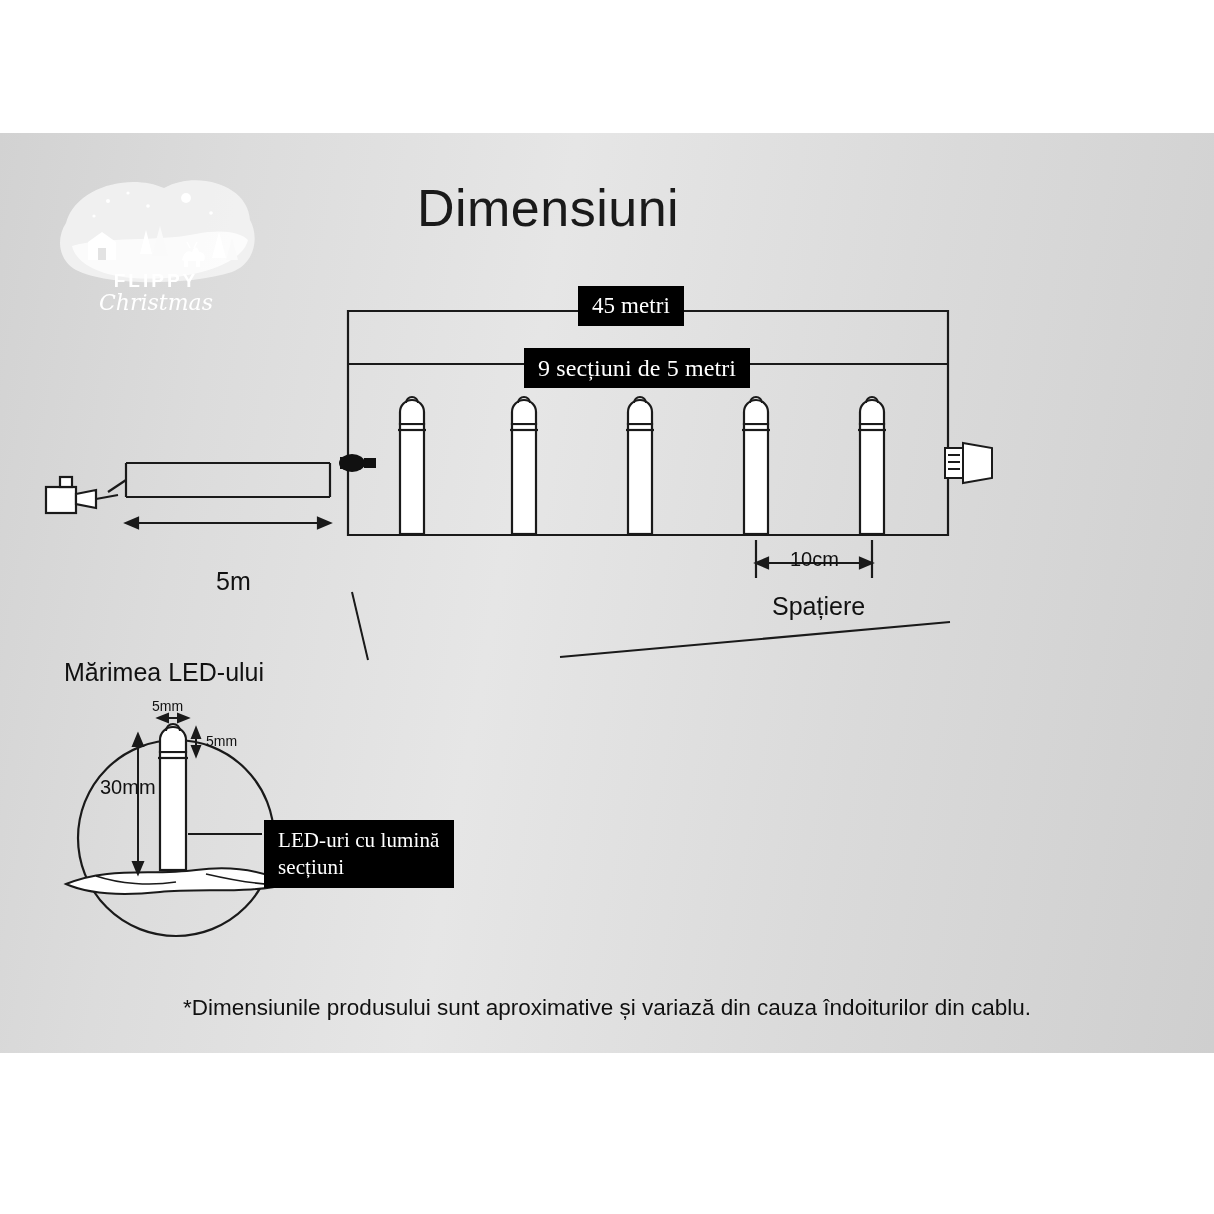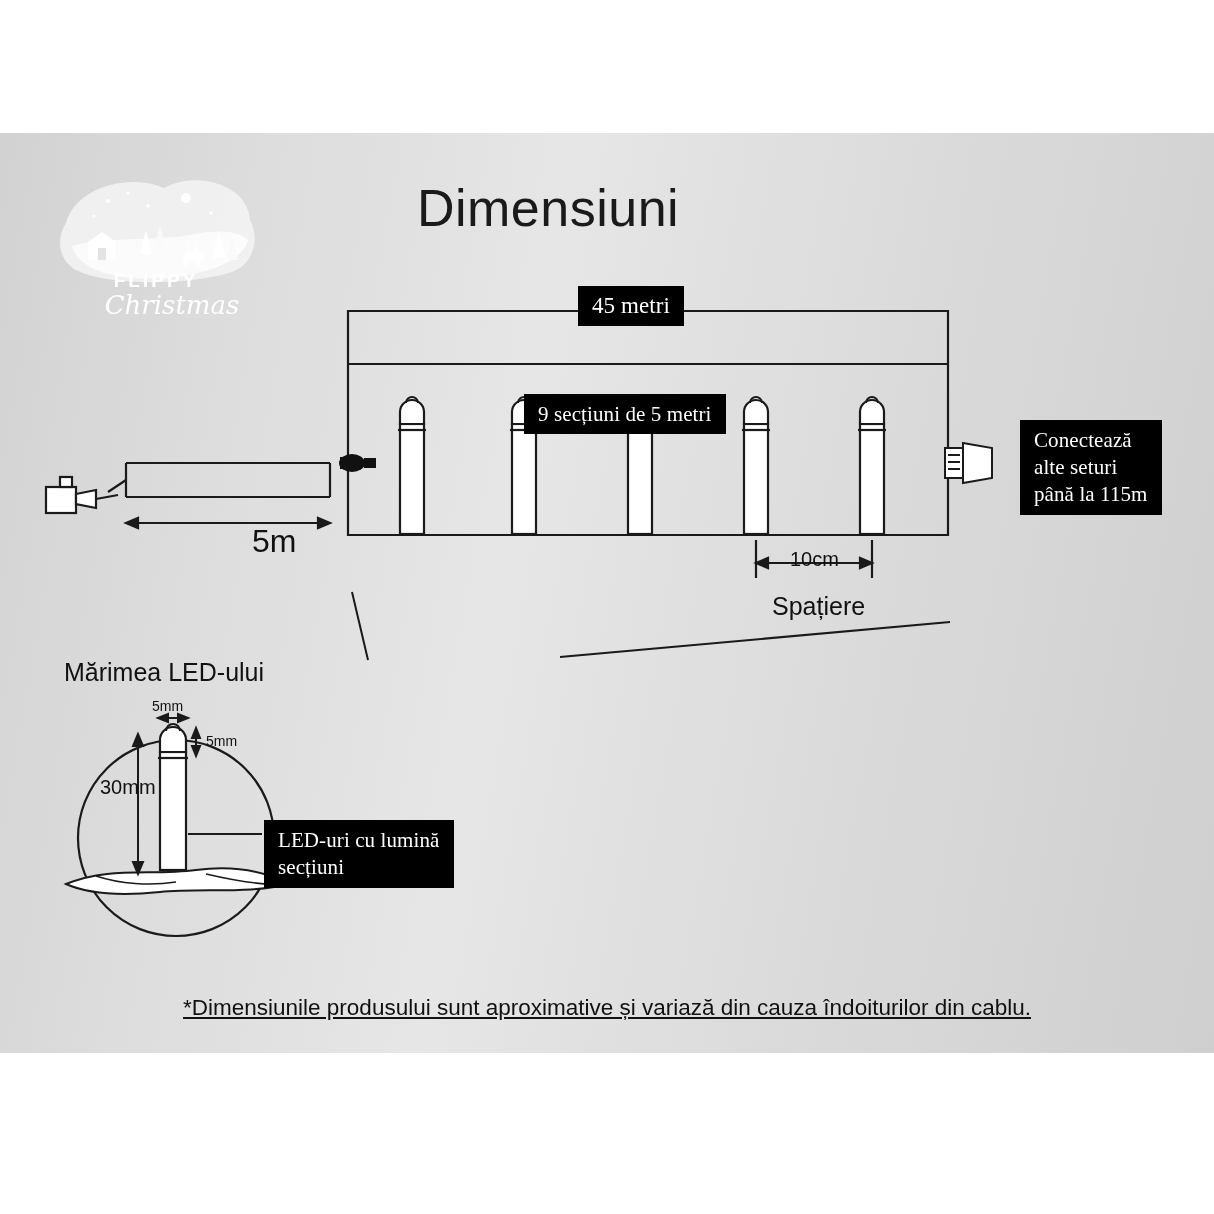--- a/index.html
+++ b/index.html
@@ -63,21 +63,20 @@
     white-space: pre;
   }
   .footnote {
     position: absolute;
     left: 0;
     top: 995px;
     width: 1214px;
     text-align: center;
     font-size: 22.5px;
     color: #111111;
-    text-decoration: underline;
   }
   .logo-wrap {
     position: absolute;
     left: 36px;
     top: 168px;
     width: 240px;
     height: 170px;
   }
   .logo-text1 {
     position: absolute;
@@ -85,25 +84,25 @@
     top: 102px;
     width: 240px;
     text-align: center;
     font-size: 19px;
     letter-spacing: 3px;
     color: #ffffff;
     font-weight: bold;
   }
   .logo-text2 {
     position: absolute;
-    left: 16px;
+    left: 0;
     top: 122px;
     width: 240px;
     text-align: center;
-    font-size: 26px;
+    font-size: 22px;
     color: #ffffff;
     font-family: "DejaVu Serif", serif;
     font-style: italic;
   }
 </style>
 </head>
 <body>
 
 <div id="canvas">
 
@@ -258,31 +257,28 @@
         <path d="M138 734 L133 746 L143 746 Z"></path>
         <path d="M138 874 L133 862 L143 862 Z"></path>
       </g>
 
       <path d="M188 834 L262 834" stroke="#1a1a1a" stroke-width="2" fill="none"></path>
     </g>
   </svg>
 
   <div class="lbl" style="left:578px; top:286px; font-size:23px;">45 metri</div>
 
-  <div class="lbl" style="left:524px; top:348px; font-size:21px;margin-top:46px;">9 secțiuni de 5 metri</div>
-
-  <div class="lbl" style="left:1020px; top:420px; font-size:21px; line-height:27px;">Conectează
-alte seturi
-până la 115m</div>
+  <div class="lbl" style="left:524px; top:348px; font-size:24px;">9 secțiuni de 5 metri</div>
+
 
 
   <div class="lbl" style="left:264px; top:820px; font-size:21px; line-height:27px;">LED-uri cu lumină
 secțiuni</div>
 
-  <div class="plain" style="left:216px; top:523px; font-size:32px;margin-left:36px;">5m</div>
+  <div class="plain" style="left:216px; top:567px; font-size:25px;">5m</div>
 
   <div class="plain" style="left:790px; top:548px; font-size:20px;">10cm</div>
 
   <div class="plain" style="left:772px; top:592px; font-size:25px;">Spațiere</div>
 
   <div class="plain" style="left:64px; top:658px; font-size:25px;">Mărimea LED-ului</div>
 
   <div class="plain" style="left:152px; top:698px; font-size:14px;">5mm</div>
 
   <div class="plain" style="left:206px; top:733px; font-size:14px;">5mm</div>

